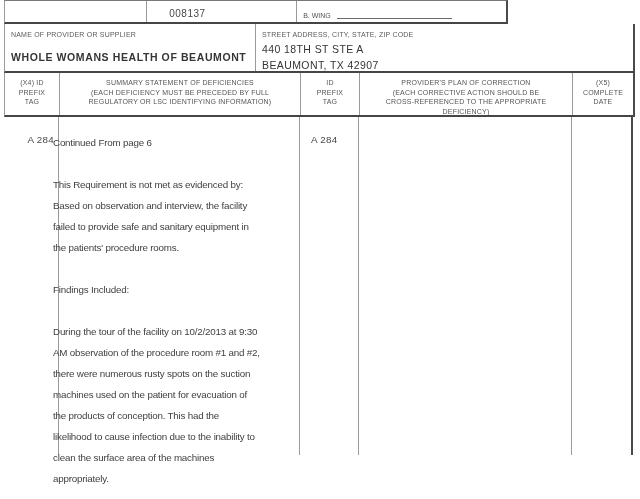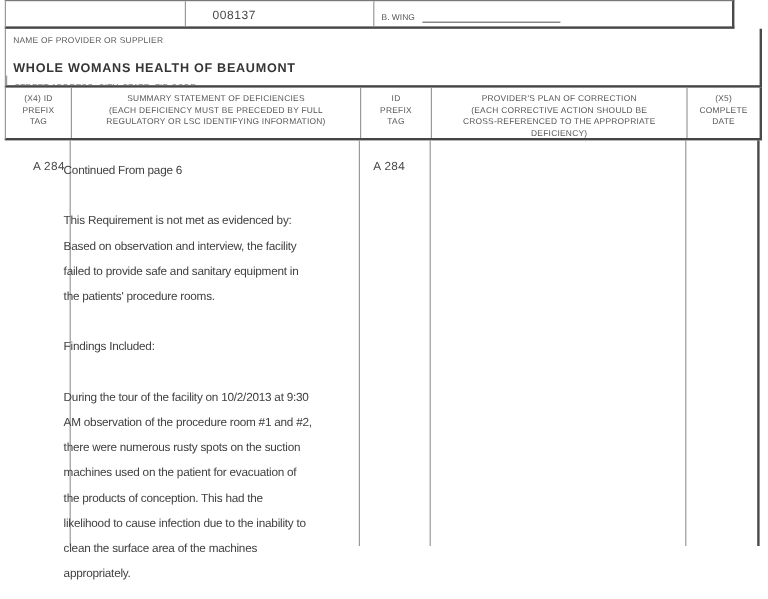--- a/index.html
+++ b/index.html
@@ -6,21 +6,21 @@
   .page{
     position:relative;
     width:640px;height:499px;
     background:#ffffff;
     font-family:"Liberation Sans","DejaVu Sans",sans-serif;
     color:#3f3f3f;
     overflow:hidden;
   }
   
   .top-row{
-    position:absolute;left:4px;top:0;width:608px;height:24px;
+    position:absolute;left:4px;top:0;width:504px;height:24px;
     box-sizing:border-box;
     border-top:1px solid #787878;
     border-bottom:2px solid #454545;
     border-left:1px solid #9a9a9a;
     border-right:2px solid #4a4a4a;
     display:flex;
   }
   .top-row .cell{
     box-sizing:border-box;
     display:flex;align-items:flex-end;
@@ -37,21 +37,20 @@
     border-bottom:1px solid #6a6a6a;
   }
   
   .provider-row{
     position:absolute;left:4px;top:24px;width:631px;height:49px;
     box-sizing:border-box;
     border-bottom:2px solid #454545;
     border-left:1px solid #9a9a9a;
     border-right:2px solid #4a4a4a;
     display:flex;
-    flex-direction:column;
   }
   .provider-row .pcell{box-sizing:border-box;padding:7px 0 0 6px;overflow:hidden;}
   .pcell-left{width:250px;}
   .pcell-right{flex:1;border-left:1px solid #9a9a9a;padding-left:5px;}
   .small-label{font-size:7px;letter-spacing:0.2px;color:#5a5a5a;}
   .provider-name{margin-top:13px;font-size:10.5px;font-weight:600;letter-spacing:0.6px;color:#353535;}
   .addr-line{margin-top:4px;font-size:10.5px;font-weight:400;letter-spacing:0.4px;color:#353535;}
   .addr-line.first{margin-top:5px;}
   
   .col-header-row{

